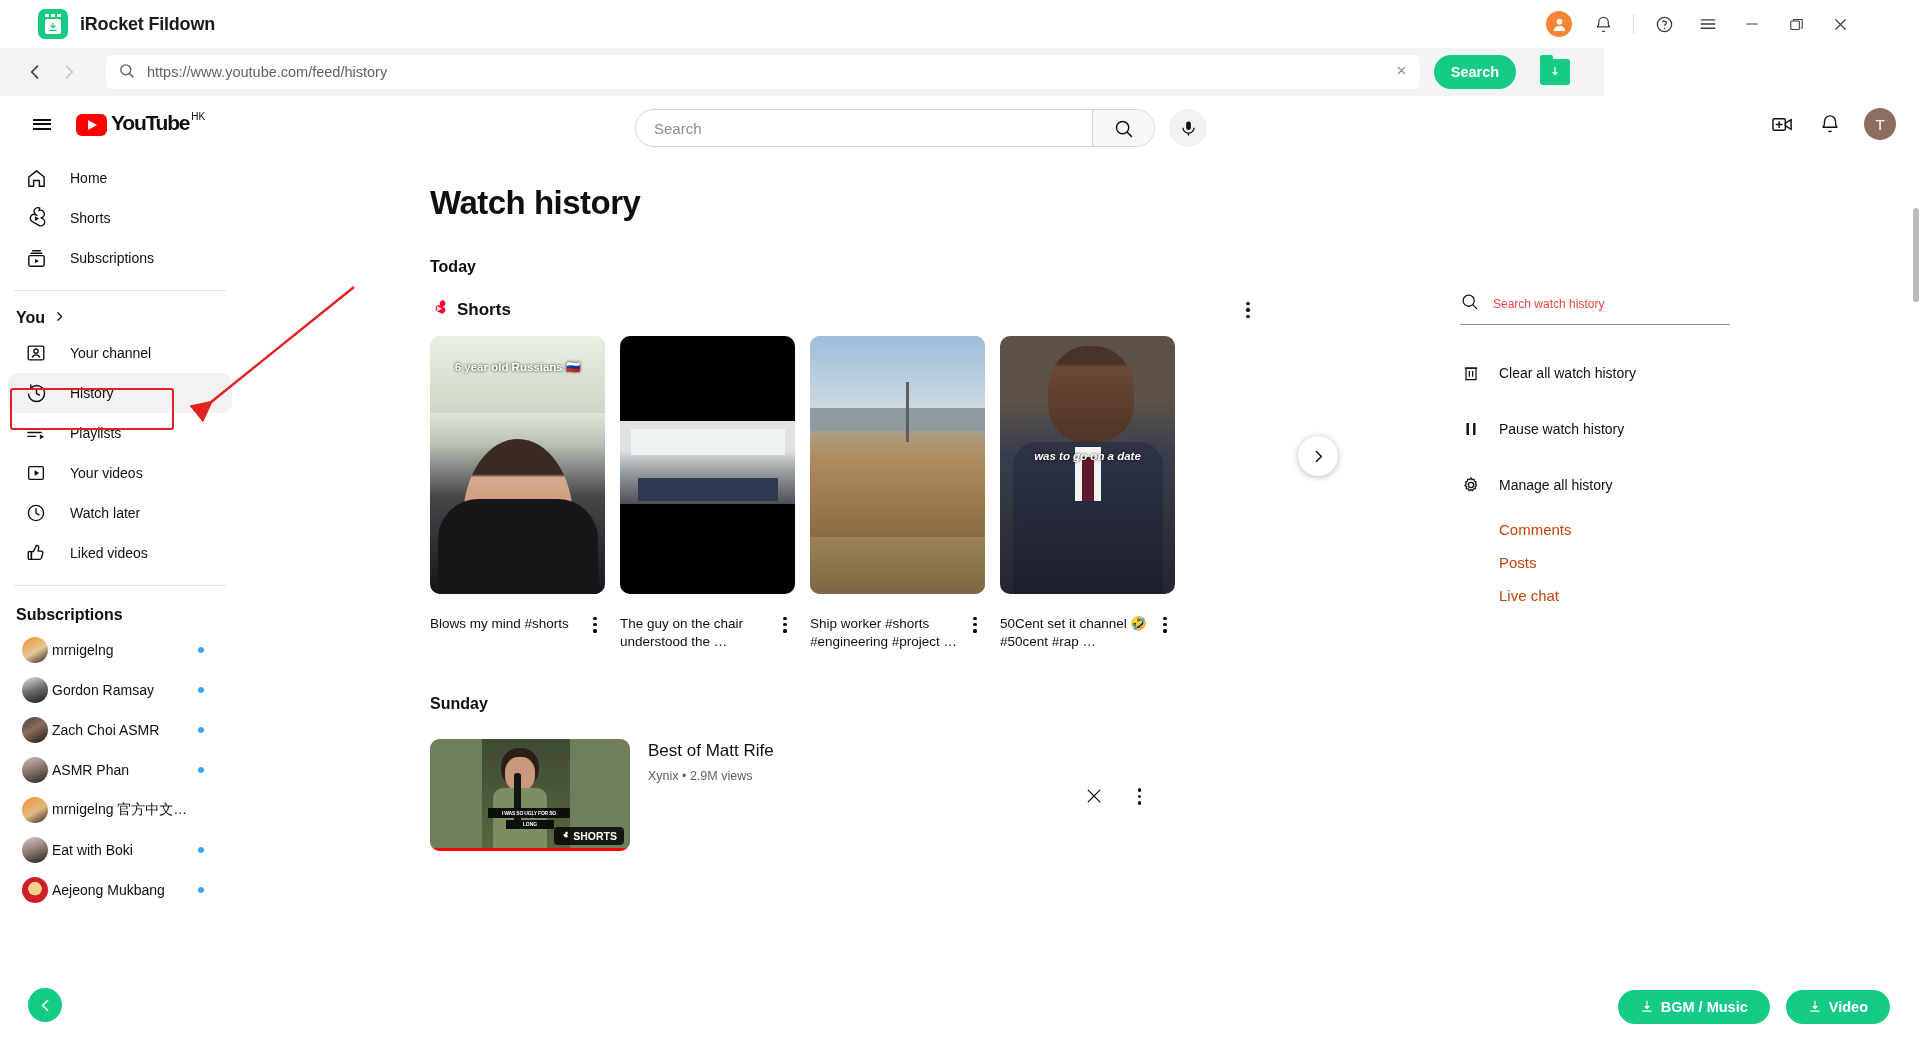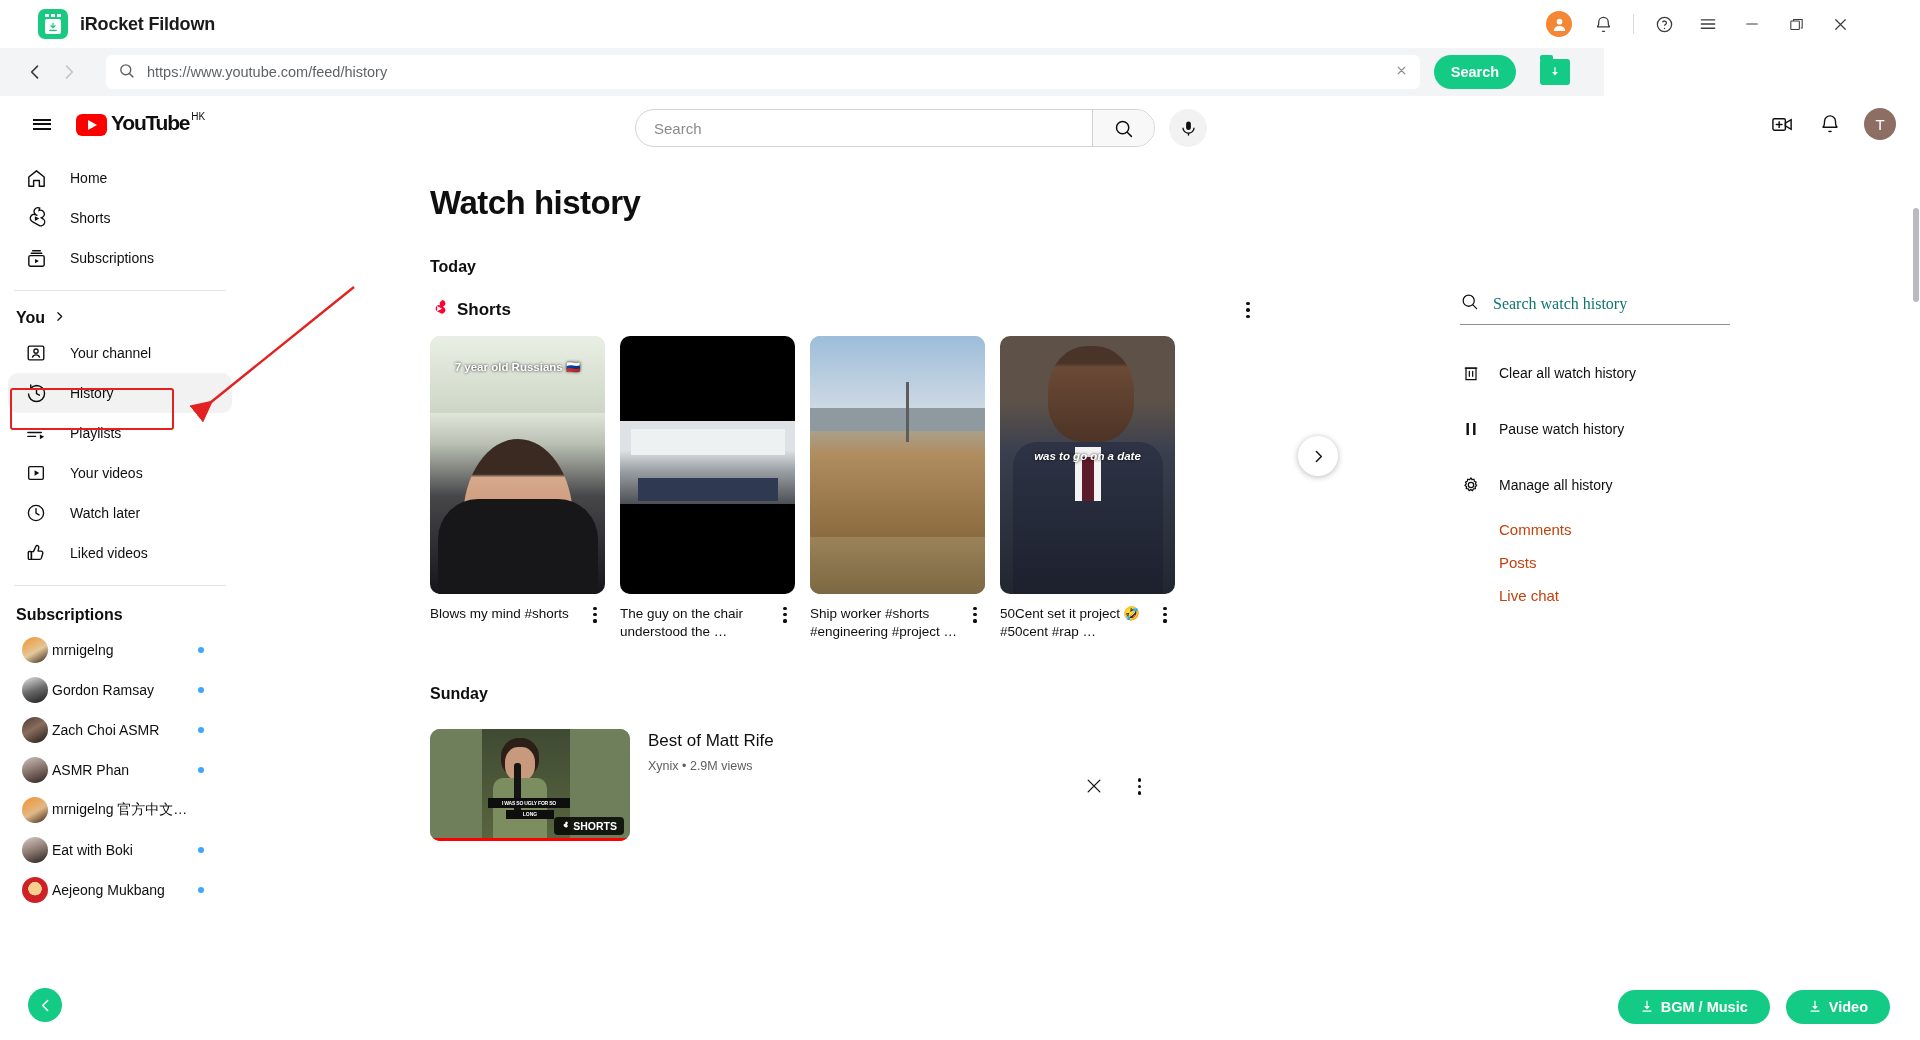--- a/index.html
+++ b/index.html
@@ -168,21 +168,21 @@
   }
   .shorts-logo { width:18px; height:22px; display:flex; align-items:center; }
   .shorts-label { font-size:17px; font-weight:bold; color:#0f0f0f; margin-left:9px; }
   .kebab { margin-left:auto; width:24px; height:24px; display:flex; flex-direction:column; align-items:center; justify-content:center; gap:3px; cursor:pointer;}
   .kebab i { width:3.5px; height:3.5px; border-radius:50%; background:#0f0f0f; display:block;}
 
   .shorts-strip { position:relative; margin: 14px 0 0 190px; width: 890px; }
   .shorts-cards { display:flex; gap: 15px; }
   .short-card { width: 175px; cursor:pointer; }
   .thumb { width:175px; height:258px; border-radius:10px; overflow:hidden; position:relative; background:#000; }
-  .short-meta { display:flex; margin-top:11px; }
+  .short-meta { display:flex; margin-top:21px; }
   .short-title { font-size:13.5px; line-height:18px; color:#0f0f0f; width: 148px; }
   .short-kebab { margin-left:auto; width:20px; display:flex; flex-direction:column; align-items:center; gap:3px; padding-top:2px; cursor:pointer;}
   .short-kebab i { width:3.2px; height:3.2px; border-radius:50%; background:#0f0f0f; display:block;}
   .carousel-next {
     position:absolute; right: -18px; top: 100px; width: 40px; height:40px; border-radius:50%;
     background:#fff; box-shadow:0 1px 6px rgba(0,0,0,.28);
     display:flex; align-items:center; justify-content:center; cursor:pointer;
   }
 
   .video-row { display:flex; margin: 26px 0 0 190px; }
@@ -199,21 +199,21 @@
   .progressbar i { display:block; height:3px; background:#ff0000; width:100%; }
   .video-info { margin-left: 18px; padding-top: 2px; }
   .video-title { font-size:17px; color:#0f0f0f; }
   .video-sub { font-size:12.5px; color:#606060; margin-top: 8px; }
   .video-actions { display:flex; align-items:center; gap: 22px; margin-left: 310px; padding-top:3px; }
   .x-btn { width:22px; height:22px; cursor:pointer; }
 
   
   .rightpanel { position:absolute; left: 1220px; top: 140px; width: 330px; }
   .rp-search { display:flex; align-items:center; gap:14px; border-bottom:1px solid #909090; padding-bottom: 9px; width: 270px;}
-  .rp-search .ph { font-size:16px; color:#0f766e;font-family:Liberation Serif, serif; }
+  .rp-search .ph { font-size:12px; color:#ef4444; }
   .rp-item {
     display:flex; align-items:center; gap: 17px; height: 40px; margin-top: 16px; cursor:pointer;
   }
   .rp-ico { width:22px; height:22px; display:flex; align-items:center; justify-content:center; flex:0 0 22px;}
   .rp-lbl { font-size:14px; color:#0f0f0f; }
   .rp-sub { font-size:15px; color:#c2410c; margin: 16px 0 0 39px; cursor:pointer; }
 
   
   .fab-back {
     position:absolute; left: 28px; bottom: 18px; width: 34px; height:34px; border-radius:50%;
@@ -568,21 +568,21 @@
       </div>
 
       <div class="shorts-strip">
         <div class="shorts-cards">
 
           <div class="short-card">
             <div class="thumb" style="background:linear-gradient(180deg,#dfe6d9 0 30%,#b9bfb2 42%,#47474a 62%,#15161a 100%)">
               <div style="position:absolute;left:0;top:0;right:0;height:30%;background:linear-gradient(180deg,#e9efe4,#cdd6c6)"></div>
               <div style="position:absolute;left:50%;top:40%;width:110px;height:160px;margin-left:-55px;border-radius:50% 50% 42% 42%;background:linear-gradient(180deg,#3a2a22 0 22%,#d7a98c 24%,#c2876a 70%)"></div>
               <div style="position:absolute;left:50%;bottom:0;width:160px;height:95px;margin-left:-80px;border-radius:40px 40px 0 0;background:#17171a"></div>
-              <div class="tb-caption" style="top:24px;">7 year old Russians 🇷🇺</div>
+              <div class="tb-caption" style="top:24px;">6 year old Russians 🇷🇺</div>
             </div>
             <div class="short-meta">
               <div class="short-title">Blows my mind #shorts</div>
               <div class="short-kebab">
                   <i></i>
                   <i></i>
                   <i></i>
                 </div>
             </div>
           </div>
@@ -622,21 +622,21 @@
 
           <div class="short-card">
             <div class="thumb" style="background:linear-gradient(180deg,#5e5248 0 25%,#3a3f4f 45%,#22262f 100%)">
               <div style="position:absolute;left:52%;top:4%;width:86px;height:96px;margin-left:-43px;border-radius:46% 46% 40% 40%;background:linear-gradient(180deg,#4a3328 0 18%,#6b4a36 22%,#4f3527 95%)"></div>
               <div style="position:absolute;left:50%;top:41%;width:150px;height:64%;margin-left:-75px;background:linear-gradient(180deg,#2e3346,#1b1f2b);border-radius:24px 24px 0 0"></div>
               <div style="position:absolute;left:50%;top:43%;width:26px;height:54px;margin-left:-13px;background:#f3f3f3"></div>
               <div style="position:absolute;left:50%;top:47%;width:12px;height:44px;margin-left:-6px;background:#5c1b2a"></div>
               <div class="tb-caption" style="top:44%;font-style:italic;">was to go on a date</div>
             </div>
             <div class="short-meta">
-              <div class="short-title">50Cent set it project 🤣 #50cent #rap …</div>
+              <div class="short-title">50Cent set it channel 🤣 #50cent #rap …</div>
               <div class="short-kebab">
                   <i></i>
                   <i></i>
                   <i></i>
                 </div>
             </div>
           </div>
         </div>
 
         <div class="carousel-next">

